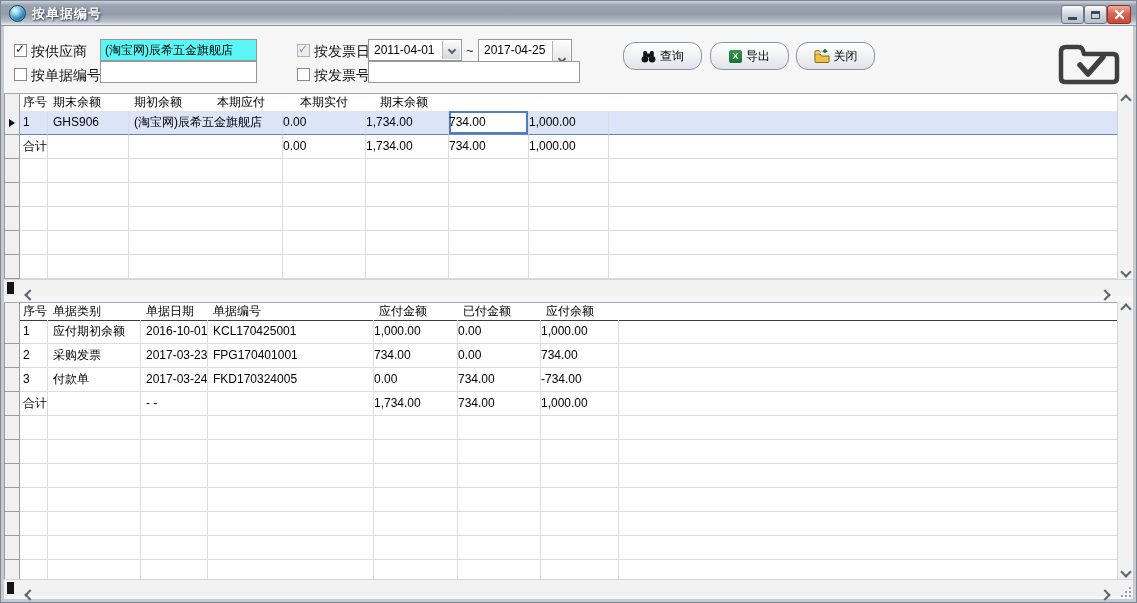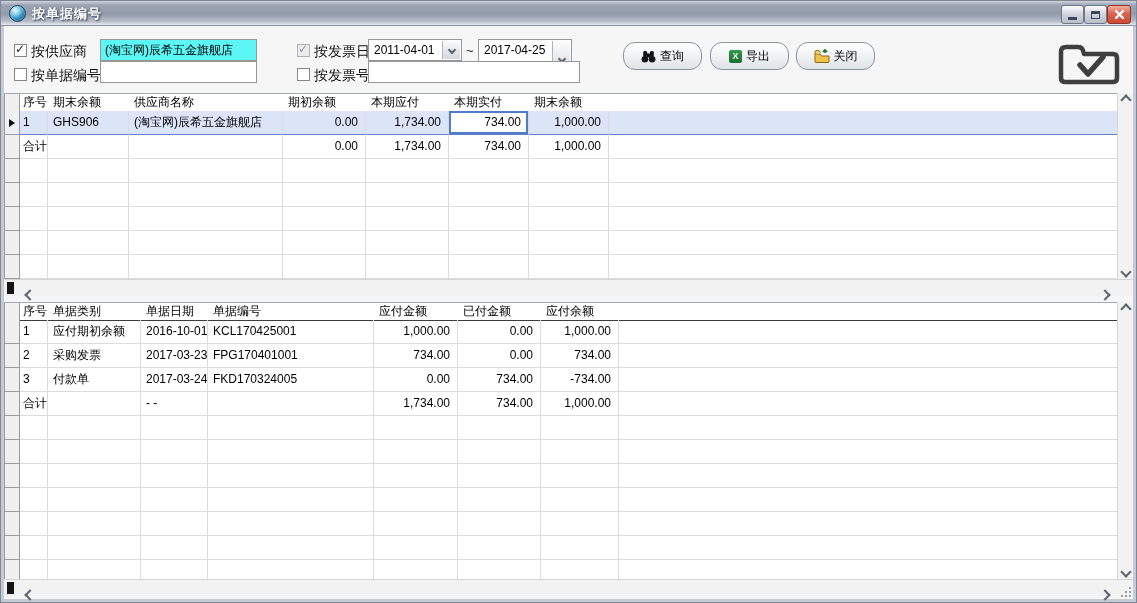--- a/index.html
+++ b/index.html
@@ -65,21 +65,21 @@
   .gbody{position:absolute;top:18px;left:0;right:16px;bottom:17px;overflow:hidden;display:flex;flex-direction:column}
   .fillwrap{display:flex;flex-direction:column}
   .grow{height:24px;min-height:24px;display:flex}
   .cl{box-sizing:border-box;height:100%;border-right:1px solid #dcdcdc;border-bottom:1px solid #dcdcdc;
       font-size:12px;line-height:23px;color:#000;white-space:nowrap;overflow:hidden;padding-left:5px}
   .hd{border-right:none;border-bottom:1px solid #3c3c3c;line-height:17px;padding-left:5px;background:#fff}
   .ind{padding:0;background:#f0f0f0;border-left:1px solid #9b9b9b;border-right:1px solid #9b9b9b;
       border-bottom:1px solid #9b9b9b;position:relative}
   .hind{border-bottom:1px solid #3c3c3c}
   .rest{flex:1;border-right:none}
-  .num{padding-left:0;padding-right:7px;text-align:right}
+  .num{padding-left:0;padding-right:7px;}
   .c0{padding-left:3px}
   
   .g1 .ind{width:16px;min-width:16px}
   .g1 .c0{width:28px;min-width:28px}.g1 .c1{width:81px;min-width:81px}.g1 .c2{width:154px;min-width:154px}
   .g1 .c3{width:83px;min-width:83px}.g1 .c4{width:83px;min-width:83px}.g1 .c5{width:80px;min-width:80px}
   .g1 .c6{width:80px;min-width:80px}
   
   .g2 .ind{width:16px;min-width:16px}
   .g2 .c0{width:28px;min-width:28px}.g2 .c1{width:93px;min-width:93px}.g2 .c2{width:67px;min-width:67px}
   .g2 .c3{width:166px;min-width:166px}.g2 .c4{width:84px;min-width:84px}.g2 .c5{width:83px;min-width:83px}
@@ -183,21 +183,20 @@
   <svg style="position:absolute;left:1056px;top:40px" width="68" height="46" viewBox="0 0 68 46">
     <path d="M9 42 q-4 0 -4 -4 V12 q0 -5 5 -5 h12 q4 0 5 3.5 l1 3.5 h29 q4 0 4 4 v20 q0 4 -4 4 z" fill="none" stroke="#3f3f3f" stroke-width="4.5" stroke-linejoin="round"></path>
     <path d="M24 25 l8 9 l15 -17" fill="none" stroke="#3f3f3f" stroke-width="5.5" stroke-linecap="round" stroke-linejoin="round"></path>
   </svg>
 
   <div class="grid g1" style="left:4px;top:93px;width:1129px;height:203px">
     <div class="ghead">
       <span class="cl ind hind"></span>
       <span class="cl c0 hd">序号</span>
       <span class="cl c1 hd">期末余额</span>
-      <span class="cl c2 hd">供应商名称</span>
       <span class="cl c3 hd">期初余额</span>
       <span class="cl c4 hd">本期应付</span>
       <span class="cl c5 hd">本期实付</span>
       <span class="cl c6 hd">期末余额</span>
       <span class="cl rest hd"></span>
     </div>
     <div class="gbody">
       <div class="grow sel">
         <span class="cl ind">
             <i class="rowptr"></i>

